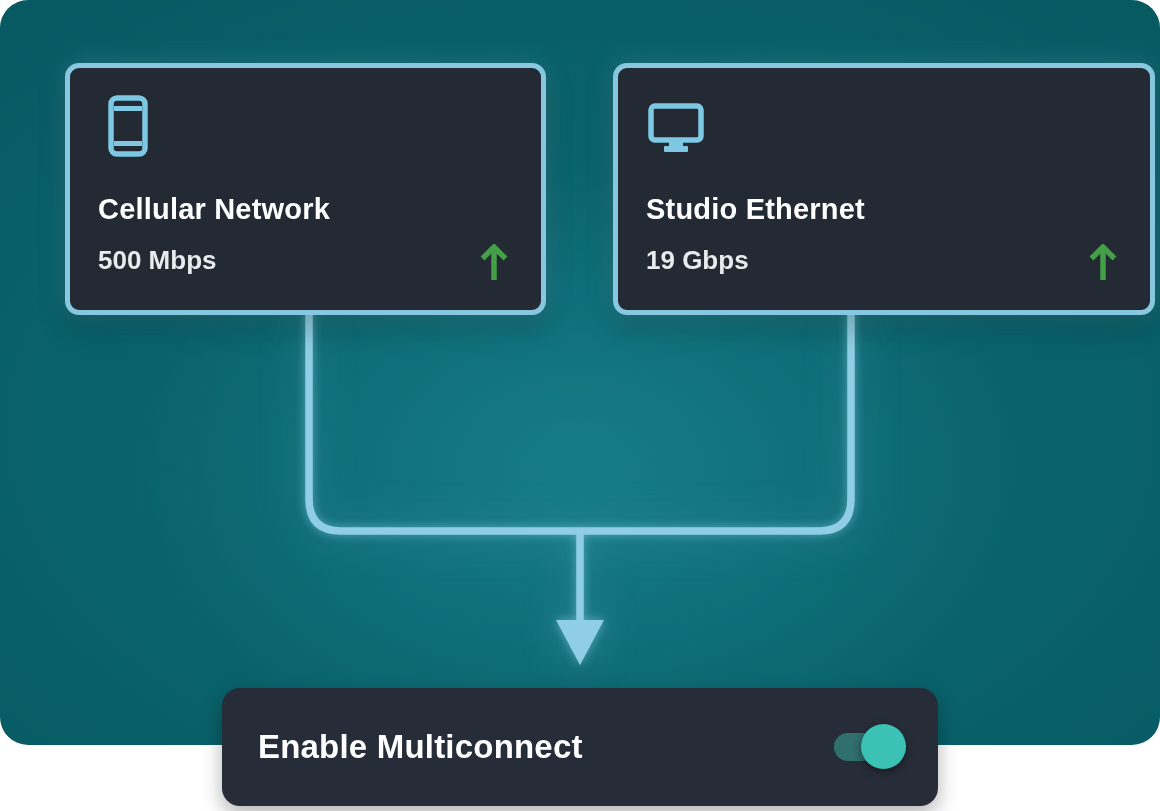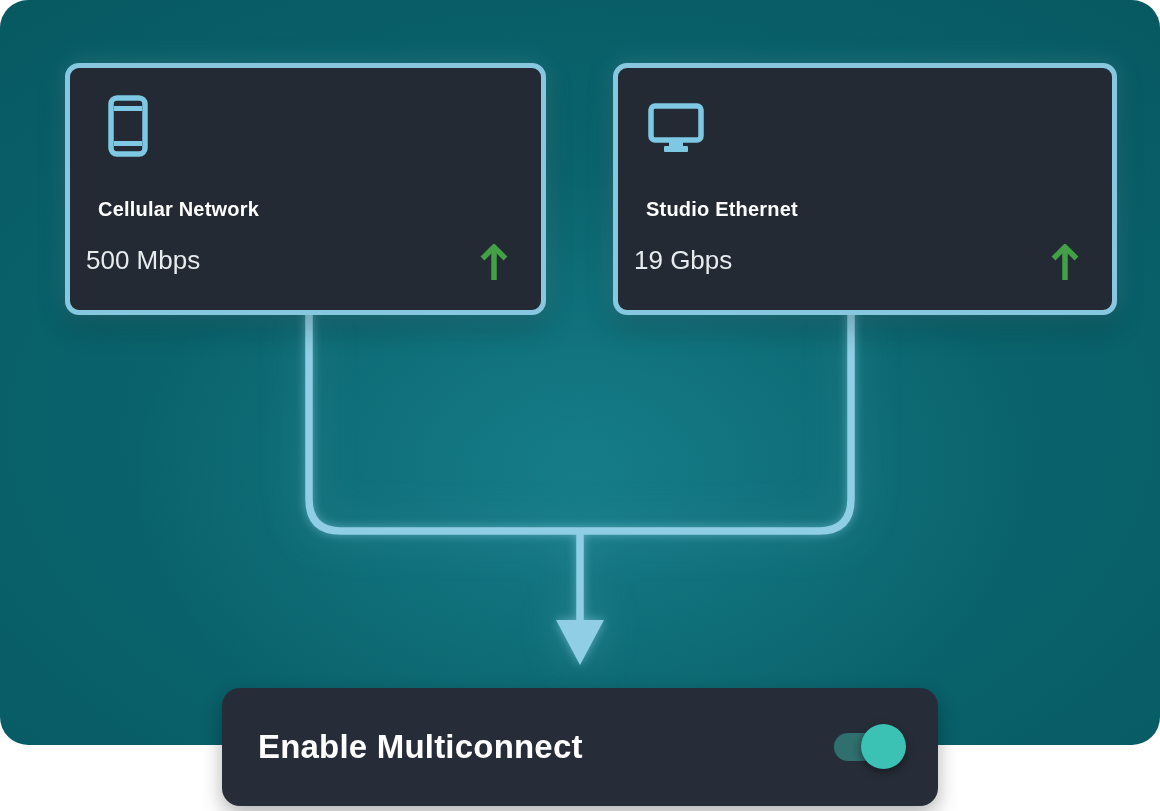--- a/index.html
+++ b/index.html
@@ -21,33 +21,33 @@
     filter:drop-shadow(0 0 5px rgba(146,210,232,.55)) drop-shadow(0 0 20px rgba(120,195,220,.30));
   }
 
   
   .node-card{
     position:absolute;top:63px;width:481px;height:252px;box-sizing:border-box;
     background:#232A34;border:5px solid #87C7DF;border-radius:14px;
     box-shadow:0 0 26px rgba(134,199,223,0.22), 0 12px 28px rgba(0,0,0,0.22);
   }
   .node-card.left{left:65px;}
-  .node-card.right{left:613px;width:504px;}
+  .node-card.right{left:613px;width:542px;}
 
   .node-icon{position:absolute;}
   .icon-phone{left:38px;top:27px;}
   .icon-monitor{left:30px;top:35px;}
 
   .node-title{
     position:absolute;left:28px;top:126px;
-    font-size:20px;font-weight:700;color:#ffffff;line-height:30px;letter-spacing:.2px;
+    font-size:29px;font-weight:700;color:#ffffff;line-height:30px;letter-spacing:.2px;
   }
   .node-speed{
-    position:absolute;left:16px;top:176px;
-    font-size:26px;font-weight:400;color:#E8EBEE;line-height:32px;
+    position:absolute;left:28px;top:176px;
+    font-size:26px;font-weight:700;color:#E8EBEE;line-height:32px;
   }
   .up-arrow{position:absolute;right:31px;top:176px;}
 
   
   .footer-bar{
     position:absolute;left:222px;top:688px;width:716px;height:118px;
     background:#272D38;border-radius:18px;
     box-shadow:0 8px 20px rgba(0,0,0,0.30);
     display:flex;align-items:center;
   }

